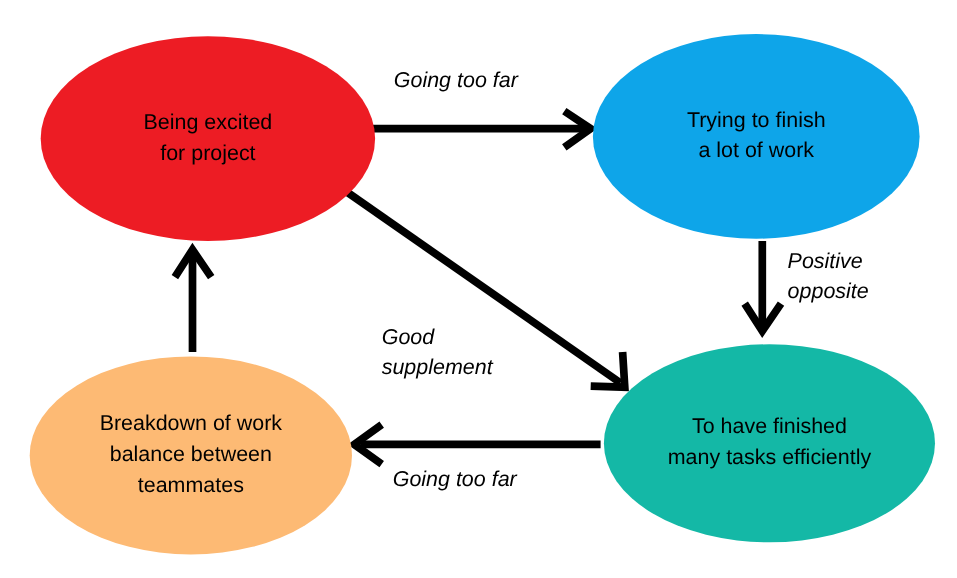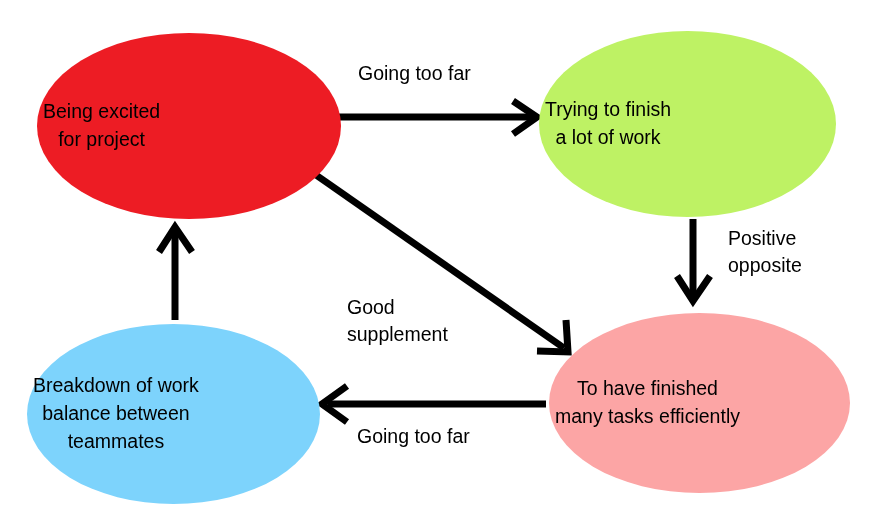--- a/index.html
+++ b/index.html
@@ -15,20 +15,21 @@
     position: relative;
     width: 870px;
     height: 525px;
     background: #ffffff;
     overflow: hidden;
   }
   .node {
     position: absolute;
     display: flex;
     align-items: center;
+    justify-content: center;
     text-align: center;
     border-radius: 50%;
     color: #000000;
     font-size: 19.5px;
     line-height: 1.42;
     font-family: "Liberation Sans", sans-serif;
     white-space: pre-line;
     box-sizing: border-box;
     padding: 0 6px;
   }
@@ -39,28 +40,29 @@
 
   .node-blue .node-text,
   .node-green .node-text,
   .node-red .node-text,
   .node-yellow .node-text {
     display: block;
   }
 
   .edge-label {
     position: absolute;
+    font-style: italic;
     font-size: 19.5px;
     line-height: 1.38;
     color: #000000;
     font-family: "Liberation Sans", sans-serif;
     white-space: pre-line;
   }
   .lbl-going-far-top  { left: 358px; top: 60px; }
-  .lbl-positive-opp   { left: 716px; top: 225px; margin-left: 12px; }
+  .lbl-positive-opp   { left: 716px; top: 225px; }
   .lbl-good-supp      { left: 347px; top: 250px; margin-top: 44px; }
   .lbl-experiences    { left: 40px;  top: 243px; }
   .lbl-going-far-bot  { left: 357px; top: 423px; }
 
   svg.arrows {
     position: absolute;
     left: 0;
     top: 0;
     width: 870px;
     height: 525px;
@@ -106,31 +108,31 @@
       <line x1="316" y1="175" x2="564" y2="348"></line>
       <path d="M 566 320 L 568 352 L 537 351"></path>
     </g>
   </svg>
 
   <div class="node node-red" style="background: rgb(237, 28, 36);">
     <span class="node-text">Being excited
 for project</span>
   </div>
 
-  <div class="node node-green" style="background: #bef264;">
+  <div class="node node-green" style="background: #0ea5e9;">
     <span class="node-text">Trying to finish
 a lot of work</span>
   </div>
 
-  <div class="node node-blue" style="background: #fca5a5;">
+  <div class="node node-blue" style="background: #14b8a6;">
     <span class="node-text">To have finished
 many tasks efficiently</span>
   </div>
 
-  <div class="node node-yellow" style="background: #7dd3fc;">
+  <div class="node node-yellow" style="background: #fdba74;">
     <span class="node-text">Breakdown of work
 balance between
 teammates</span>
   </div>
 
   <div class="edge-label lbl-going-far-top">Going too far</div>
   <div class="edge-label lbl-positive-opp">Positive
 opposite</div>
   <div class="edge-label lbl-going-far-bot">Going too far</div>
   <div class="edge-label lbl-good-supp">Good

